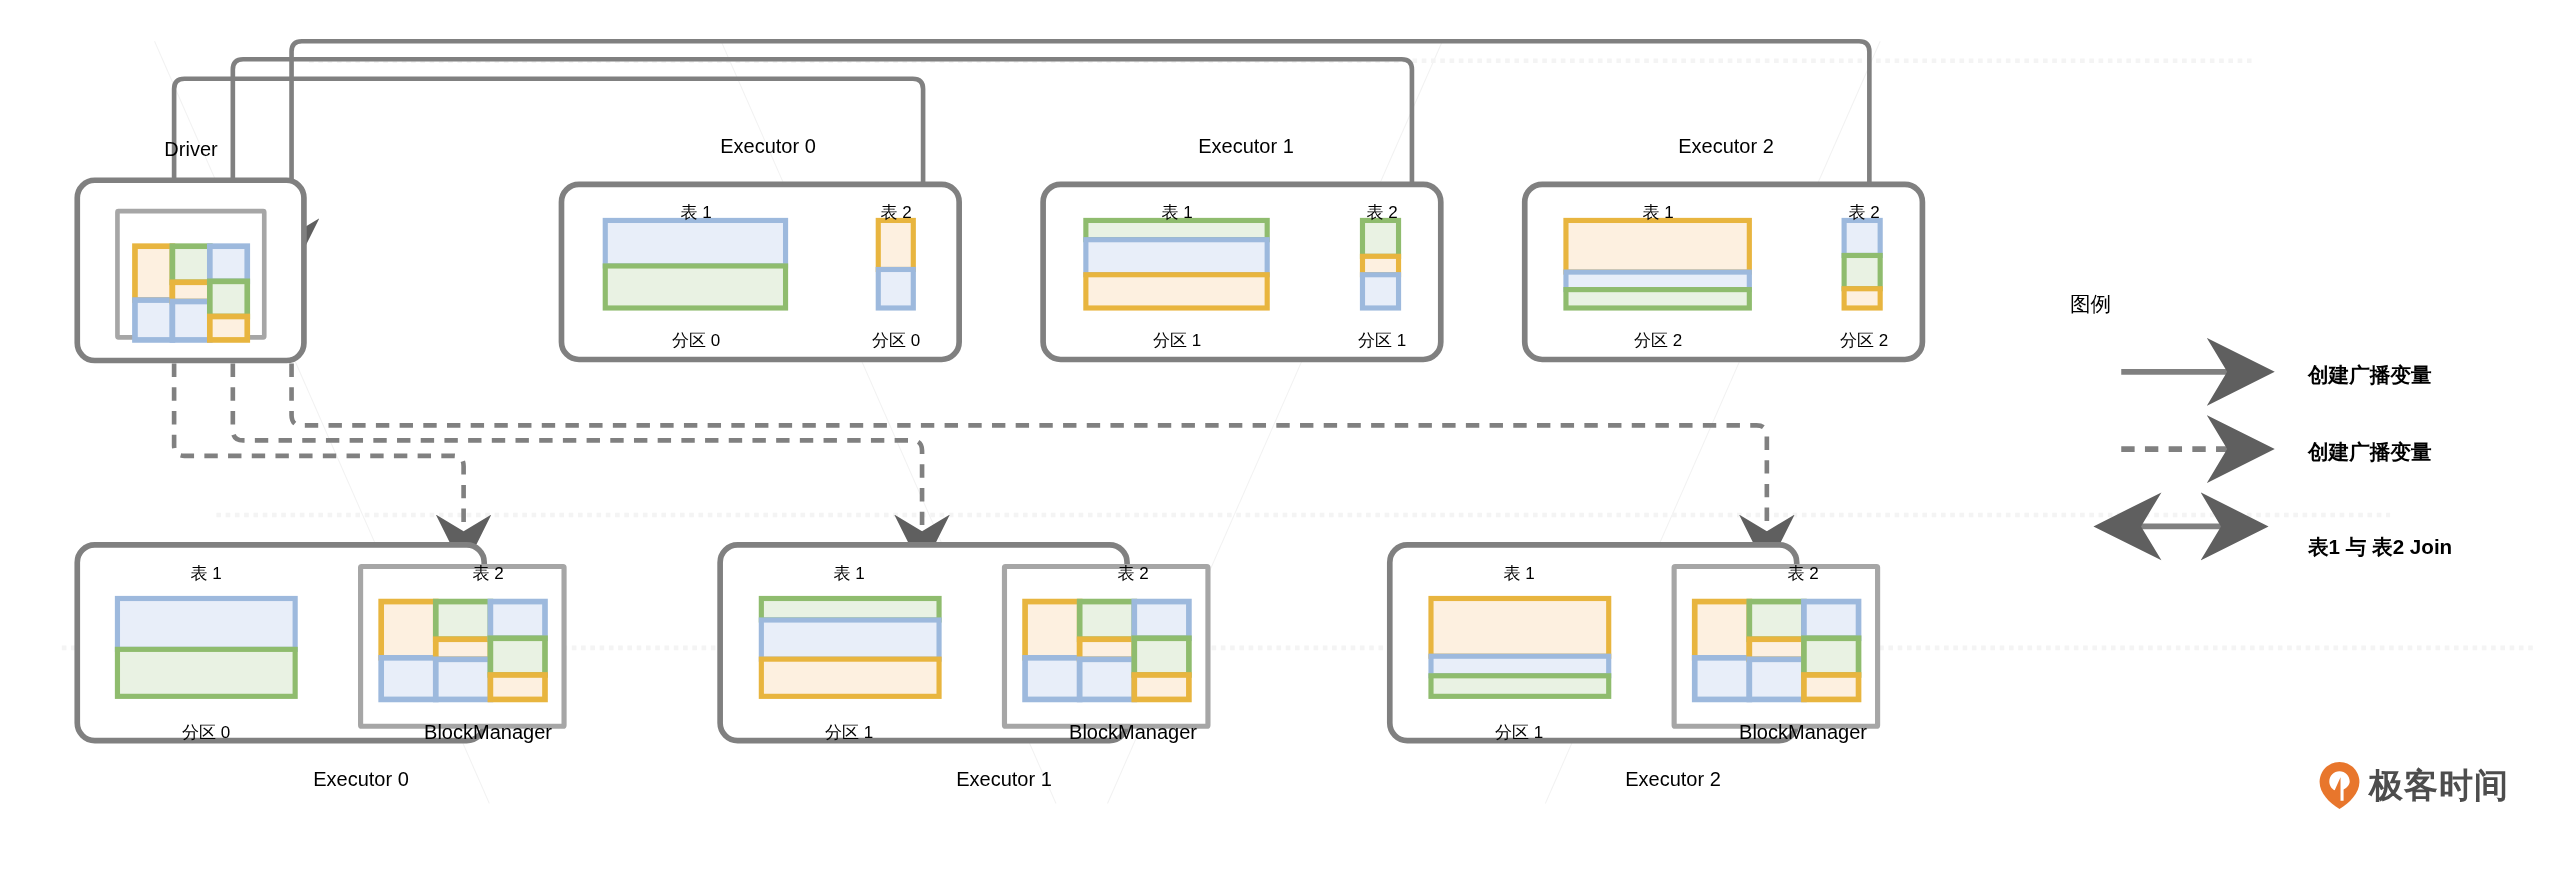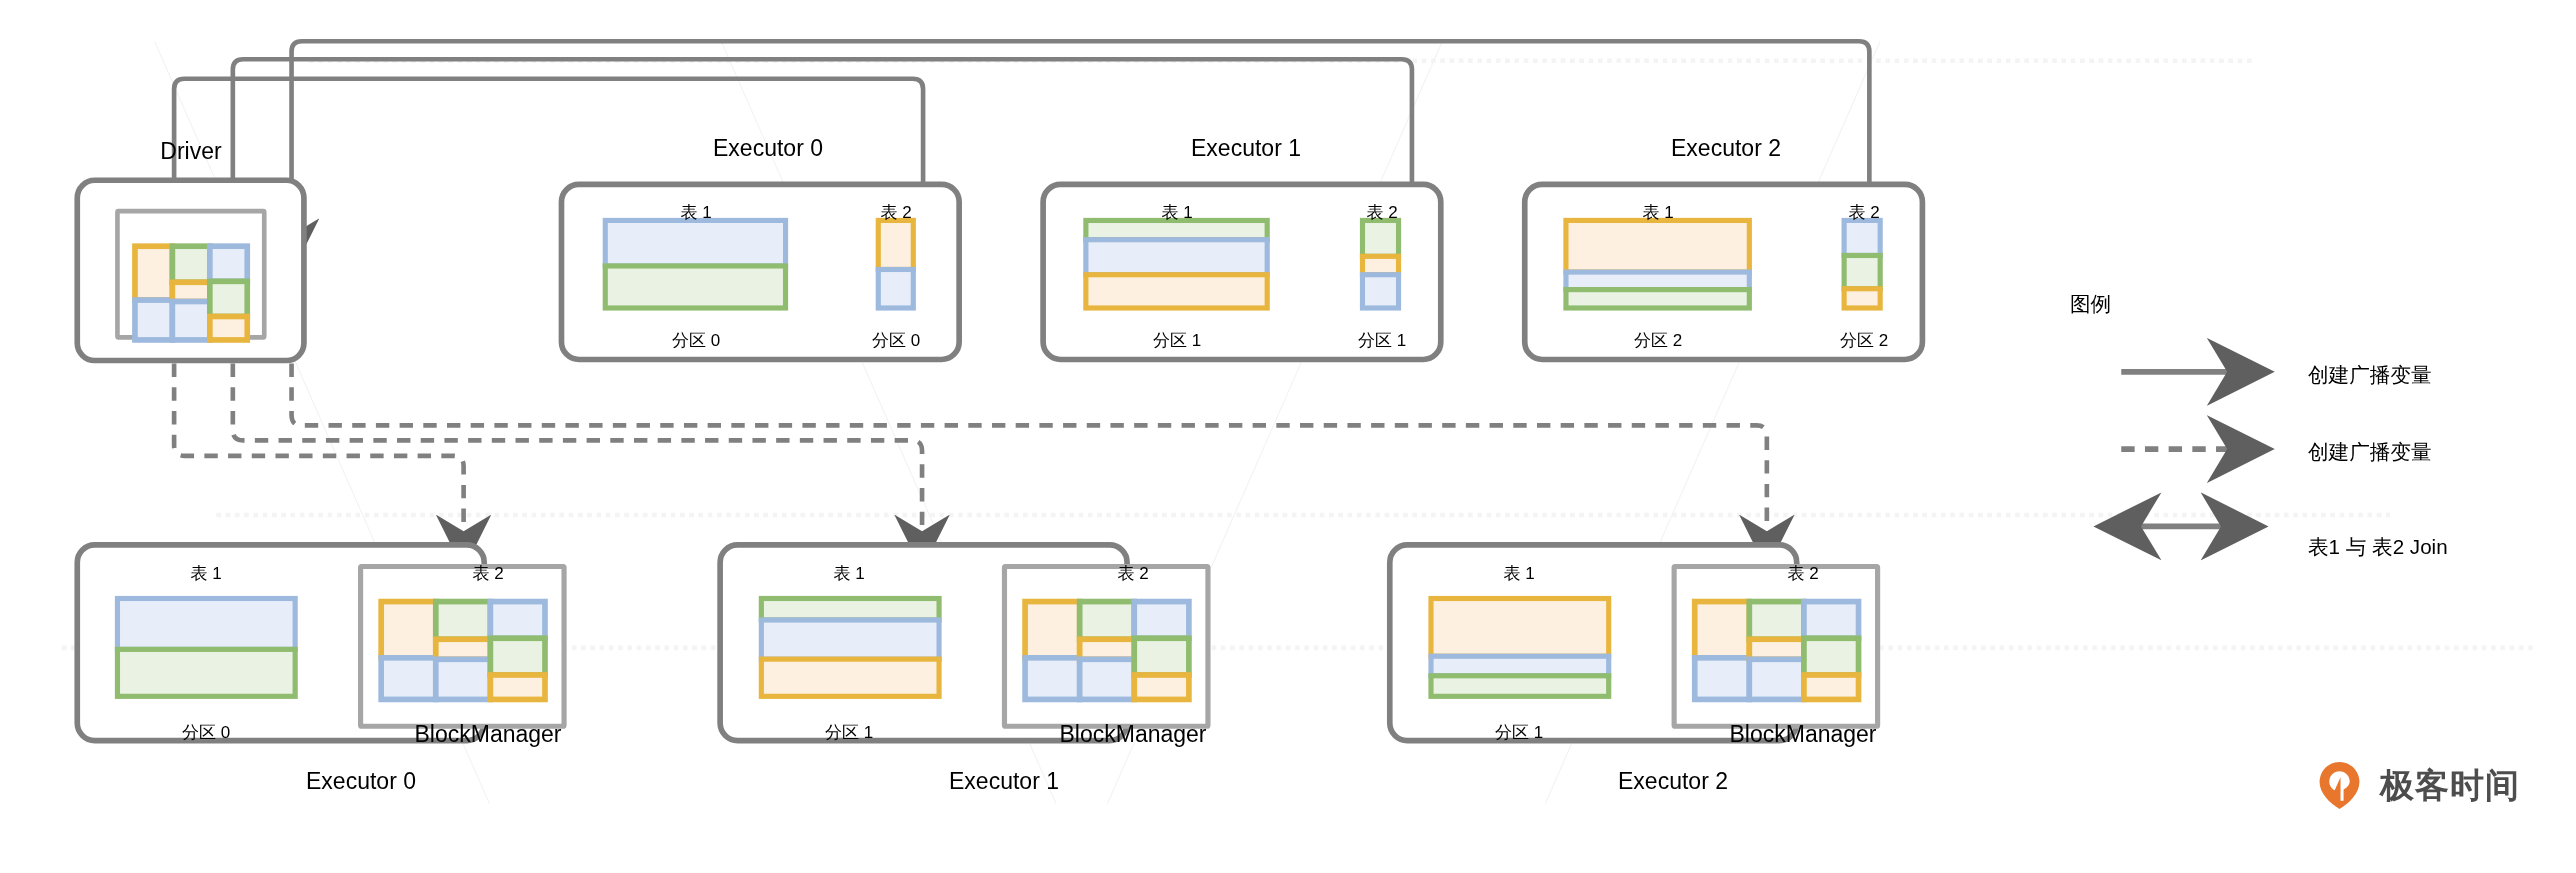--- a/index.html
+++ b/index.html
@@ -1,25 +1,25 @@
 <!DOCTYPE html>
 <html style="font-size:8.2px"><head>
 <meta charset="utf-8">
 <style>
   html,body{margin:0;padding:0;background:#ffffff;}
   body{width:2624px;height:873px;position:relative;overflow:hidden;
        font-family:"Liberation Sans","DejaVu Sans",sans-serif;}
   #stage{position:absolute;left:0;top:0;width:2624px;height:873px;}
   svg.layer{position:absolute;left:0;top:0;width:2624px;height:873px;}
   .lbl{position:absolute;color:#000;white-space:nowrap;font-weight:400;}
-  .lbl-lat{font-size:23px;}
+  .lbl-lat{font-size:20px;}
   .lbl-cjk{font-size:17px;}
   .legend-title{font-size:20.6px;}
-  .legend-txt{font-size:20.6px;}
-  .logo-wrap{position:absolute;display:flex;align-items:center;gap:19px;}
+  .legend-txt{font-size:20.6px;font-weight:bold;}
+  .logo-wrap{position:absolute;display:flex;align-items:center;gap:8px;}
   .logo-txt{font-size:34px;color:#4d4d4d;letter-spacing:1px;font-weight:700;}
 </style>
 </head>
 <body>
 
 <div id="stage">
 
   <svg class="layer" viewBox="0 0 5094 1695" preserveAspectRatio="none">
     <defs>
       <marker id="ah" markerWidth="16" markerHeight="16" refX="6" refY="6" orient="auto" markerUnits="strokeWidth">

